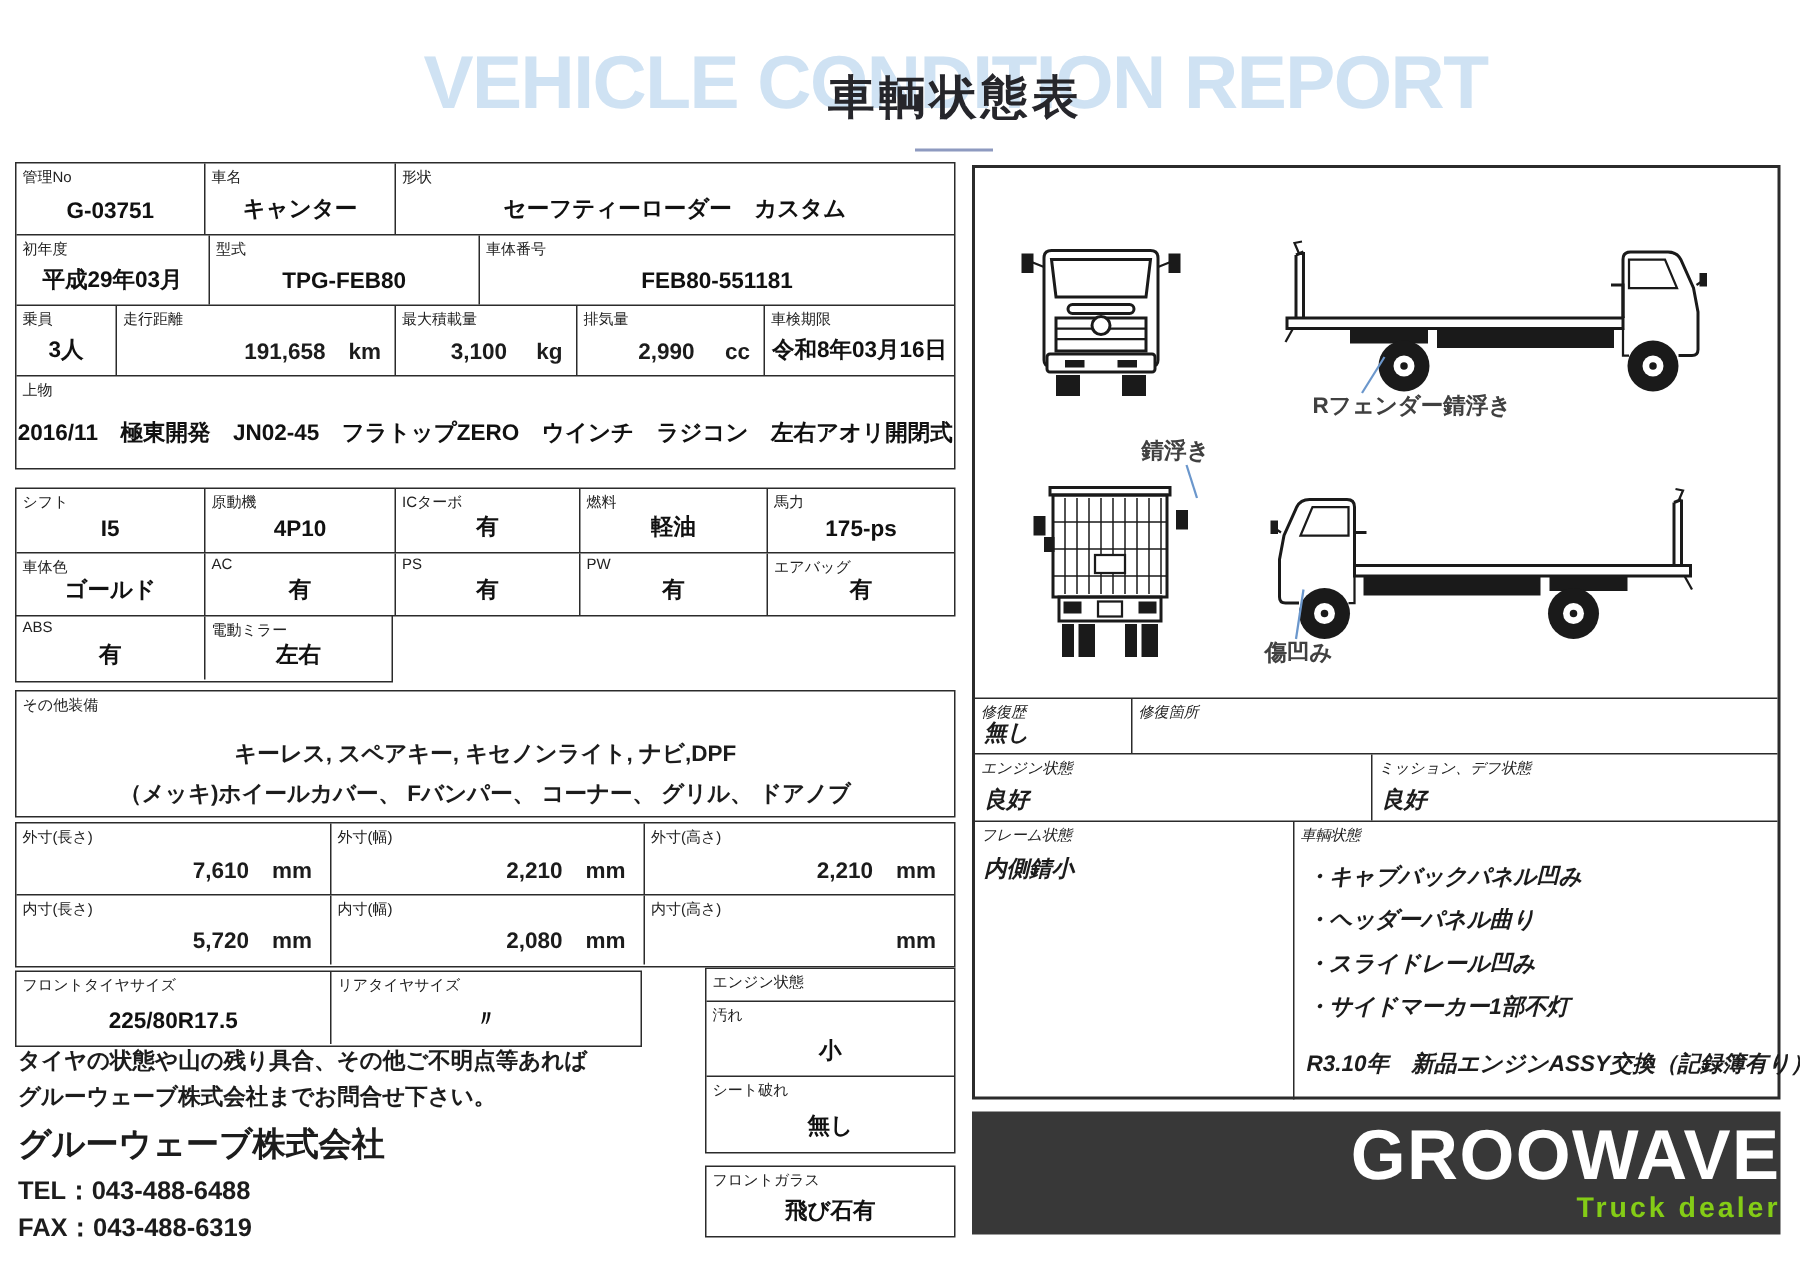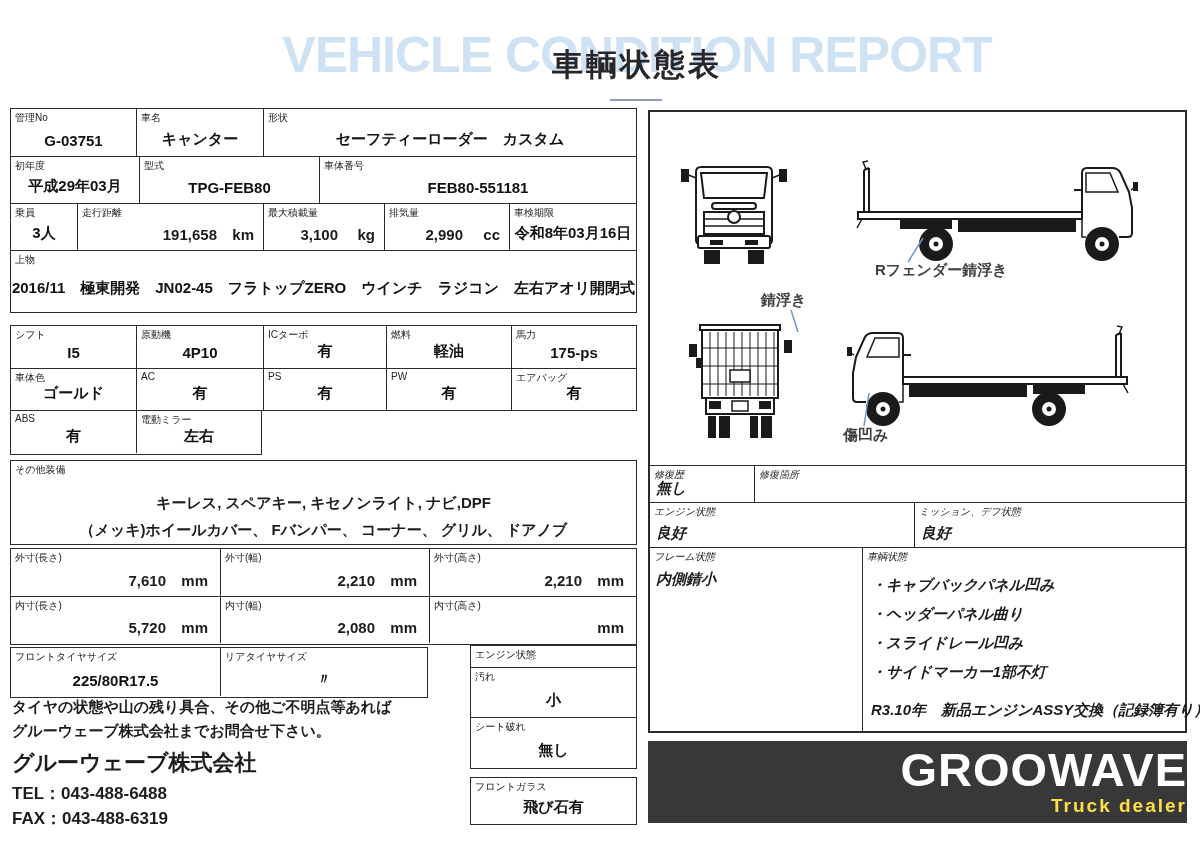--- a/index.html
+++ b/index.html
@@ -41,21 +41,21 @@
   .truck{position:absolute;}
   .ann{position:absolute;font-size:15px;font-weight:bold;color:#404040;white-space:nowrap;z-index:3;}
   .leaders{position:absolute;z-index:2;}
   
   .note{position:absolute;font-size:15px;font-weight:bold;color:#1c1c1c;white-space:nowrap;}
   .company{position:absolute;font-size:22px;font-weight:800;white-space:nowrap;}
   .telfax{position:absolute;font-size:17px;font-weight:bold;white-space:nowrap;}
   
   .logo-bar{position:absolute;background:#383838;text-align:right;}
   .logo-name{margin-top:4px;font-size:47px;font-weight:800;letter-spacing:1px;color:#fff;line-height:50px;}
-  .logo-sub{font-size:19px;font-weight:bold;letter-spacing:2px;color:#fde047;line-height:22px;padding-left:40px;}
+  .logo-sub{font-size:19px;font-weight:bold;letter-spacing:2px;color:#84cc16;line-height:22px;padding-left:40px;}
 </style>
 </head>
 <body>
 
 <div class="page">
 
   <div class="watermark">VEHICLE CONDITION REPORT</div>
   <div class="main-title">車輌状態表</div>
   <div class="title-underline"></div>
 

